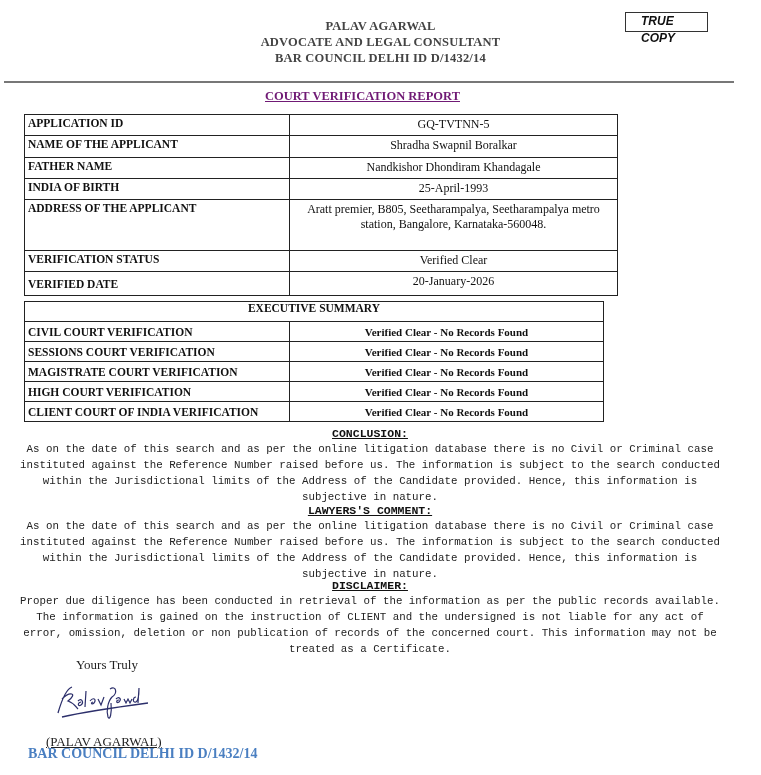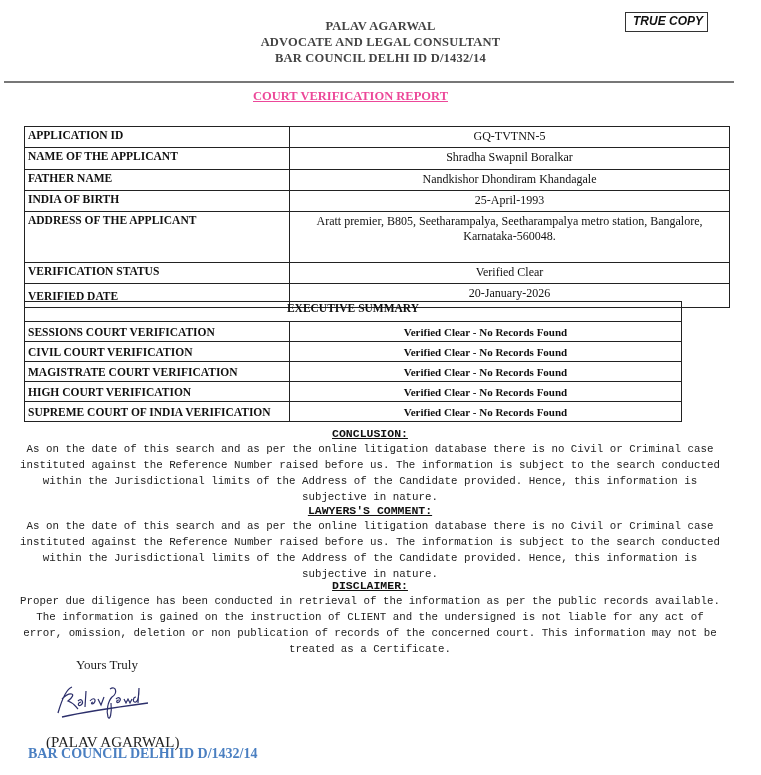--- a/index.html
+++ b/index.html
@@ -2,45 +2,45 @@
 <html><head>
 <meta charset="utf-8">
 <style>
   * { box-sizing: border-box; margin: 0; padding: 0; }
   html, body { width: 761px; height: 775px; background: #ffffff; overflow: hidden; }
   body { position: relative; font-family: "DejaVu Serif", "Liberation Serif", serif; color: #111; }
 
   .letterhead { position: absolute; left: 0; top: 18px; width: 761px; text-align: center;
     font-family: "Liberation Serif", serif; font-weight: bold; color: #444; font-size: 12.5px; line-height: 16px; letter-spacing: 0.2px; }
   .true-copy { position: absolute; left: 625px; top: 12px; width: 83px; height: 20px; border: 1.5px solid #333;
-    font-family: "Liberation Sans", sans-serif; font-style: italic; font-weight: bold; font-size: 12px; line-height: 17px; padding-left: 7px; color: #111; }
+    font-family: "Liberation Sans", sans-serif; font-style: italic; font-weight: bold; font-size: 12px; line-height: 17px; padding-left: 15px; color: #111; }
   .rule { position: absolute; left: 4px; top: 81px; width: 730px; height: 2px; background: #777; }
 
-  .report-title { position: absolute; left: 4px; top: 89px; width: 693px; text-align: center;
-    font-family: "Liberation Serif", serif; font-weight: bold; font-size: 12.5px; text-decoration: underline; color: #ec4899; }
+  .report-title { position: absolute; left: 16px; top: 89px; width: 693px; text-align: center;
+    font-family: "Liberation Serif", serif; font-weight: bold; font-size: 12.5px; text-decoration: underline; color: #701a75; }
 
   table { border-collapse: collapse; font-family: "Liberation Serif", serif; font-size: 11.5px; }
-  .details { position: absolute; left: 24px; top: 126px; width: 706px; }
+  .details { position: absolute; left: 24px; top: 114px; width: 594px; }
   .details td { border: 1.5px solid #222; padding: 2px 3px; vertical-align: top; }
   .details td.k { width: 265px; font-weight: bold; }
   .details td.v { font-size: 12px; text-align: center; }
 
-  .summary { position: absolute; left: 24px; top: 301px; width: 658px; }
+  .summary { position: absolute; left: 24px; top: 301px; width: 580px; }
   .summary td { border: 1.5px solid #222; padding: 1px 3px; height: 20px; vertical-align: middle; }
   .summary td.k { width: 265px; font-weight: bold; }
   .summary td.v { text-align: center; font-weight: bold; font-size: 11px; }
   .summary th { border: 1.5px solid #222; font-weight: bold; font-size: 11.5px; height: 20px; padding: 0 0 2px 0; vertical-align: top; }
 
   .section { position: absolute; left: 20px; width: 700px; font-family: Liberation Mono, monospace; text-align: center; }
   .section h3 { font-size: 11.5px; font-weight: bold; text-decoration: underline; line-height: 14px; }
   .section p { font-size: 10.8px; line-height: 16px; color: #222; }
 
   .closing { position: absolute; left: 76px; top: 657px; font-family: "Liberation Serif", serif; font-size: 13px; color: #222; }
   .signature { position: absolute; left: 48px; top: 677px; width: 110px; height: 48px; }
-  .sig-name { position: absolute; left: 46px; top: 734px; font-family: "Liberation Serif", serif; font-size: 15px; color: #222; }
+  .sig-name { position: absolute; left: 46px; top: 734px; font-family: "Liberation Serif", serif; font-size: 13px; color: #222; text-decoration: underline; }
   .sig-bar { position: absolute; left: 28px; top: 746px; font-family: "Liberation Serif", serif; font-weight: bold; font-size: 14px; color: #4a7fc1; }
 </style>
 </head>
 <body>
 
 <div class="letterhead">
   <div>PALAV AGARWAL</div>
   <div>ADVOCATE AND LEGAL CONSULTANT</div>
   <div>BAR COUNCIL DELHI ID D/1432/14</div>
 </div>
@@ -82,37 +82,37 @@
   </tr>
 </tbody>
   </table>
 
 <table class="summary">
   <tbody>
       <tr>
     <th colspan="2">EXECUTIVE SUMMARY</th>
   </tr>
   <tr>
-    <td class="k">SESSIONS COURT VERIFICATION</td>
+    <td class="k">CIVIL COURT VERIFICATION</td>
     <td class="v">Verified Clear - No Records Found</td>
   </tr>
   <tr>
-    <td class="k">CIVIL COURT VERIFICATION</td>
+    <td class="k">SESSIONS COURT VERIFICATION</td>
     <td class="v">Verified Clear - No Records Found</td>
   </tr>
   <tr>
     <td class="k">MAGISTRATE COURT VERIFICATION</td>
     <td class="v">Verified Clear - No Records Found</td>
   </tr>
   <tr>
     <td class="k">HIGH COURT VERIFICATION</td>
     <td class="v">Verified Clear - No Records Found</td>
   </tr>
   <tr>
-    <td class="k">SUPREME COURT OF INDIA VERIFICATION</td>
+    <td class="k">CLIENT COURT OF INDIA VERIFICATION</td>
     <td class="v">Verified Clear - No Records Found</td>
   </tr>
 </tbody>
   </table>
 
 <div class="section" style="top:427px">
   <h3>CONCLUSION:</h3>
   <p>As on the date of this search and as per the online litigation database there is no Civil or Criminal case instituted against the Reference Number raised before us. The information is subject to the search conducted within the Jurisdictional limits of the Address of the Candidate provided. Hence, this information is subjective in nature.</p>
 </div>
 

